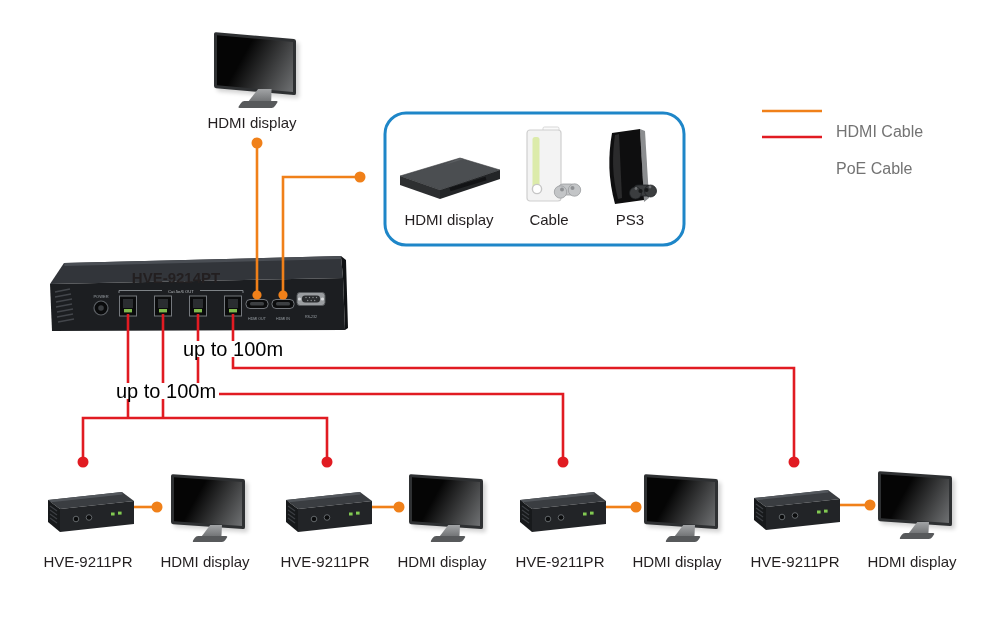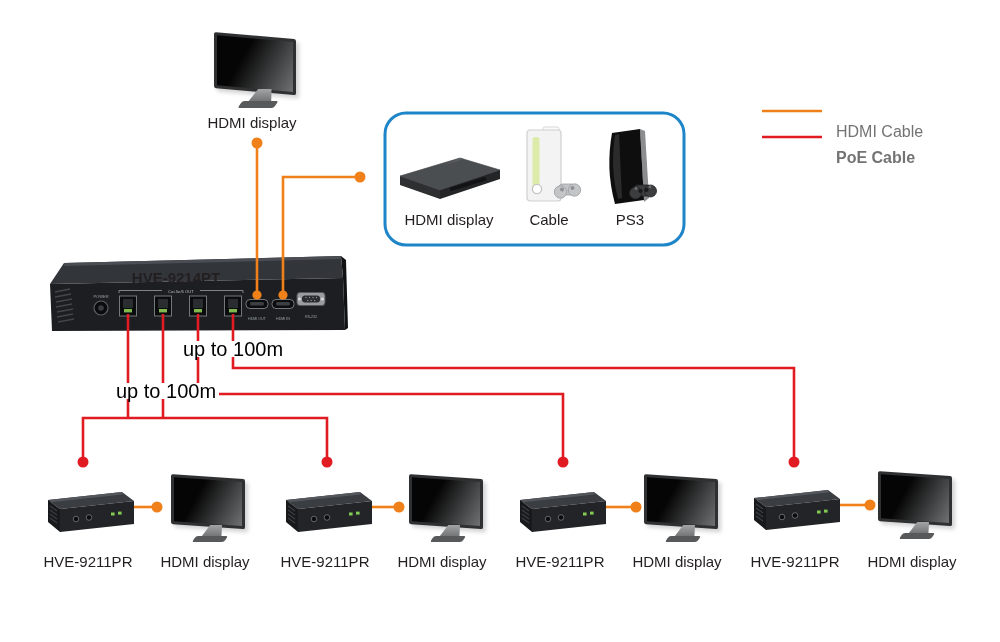--- a/index.html
+++ b/index.html
@@ -174,21 +174,21 @@
       <circle cx="48.5" cy="65" r="6" fill="#3b3d3f" stroke="#202224" stroke-width="0.8"></circle>
       <circle cx="38.5" cy="65" r="2.1" fill="#18191a"></circle>
       <circle cx="44.5" cy="64" r="2.1" fill="#18191a"></circle>
       <circle cx="34" cy="62.5" r="1.4" fill="#6f7173"></circle>
       <circle cx="48" cy="61" r="1.4" fill="#6f7173"></circle>
     </g>
   </svg>
   <div class="lbl" style="left:630px;top:211px;">PS3</div>
 
   <div class="legend-lbl" style="left:836px;top:103px;">HDMI Cable</div>
-  <div class="legend-lbl" style="left:836px;top:129px;font-weight:bold;">PoE Cable</div>
+  <div class="legend-lbl" style="left:836px;top:140px;">PoE Cable</div>
 
   <div class="dist-lbl" style="left:180px;top:341px;">up to 100m</div>
   <div class="dist-lbl" style="left:113px;top:383px;">up to 100m</div>
 
   <svg class="devsvg" style="left:44px;top:486px;" width="96" height="52" viewBox="0 0 96 52">
     <polygon points="4,14 78,6 90,15 16,23" fill="#3a3d41"></polygon>
     <polygon points="4,14 78,6 78.6,8.4 4.6,16.4" fill="#53575c"></polygon>
     <polygon points="16,23 90,15 90,38 16,46" fill="#222427"></polygon>
     <polygon points="4,14 16,23 16,46 4,36" fill="#17191b"></polygon>
     <g stroke="#3c3f43" stroke-width="1.2">

